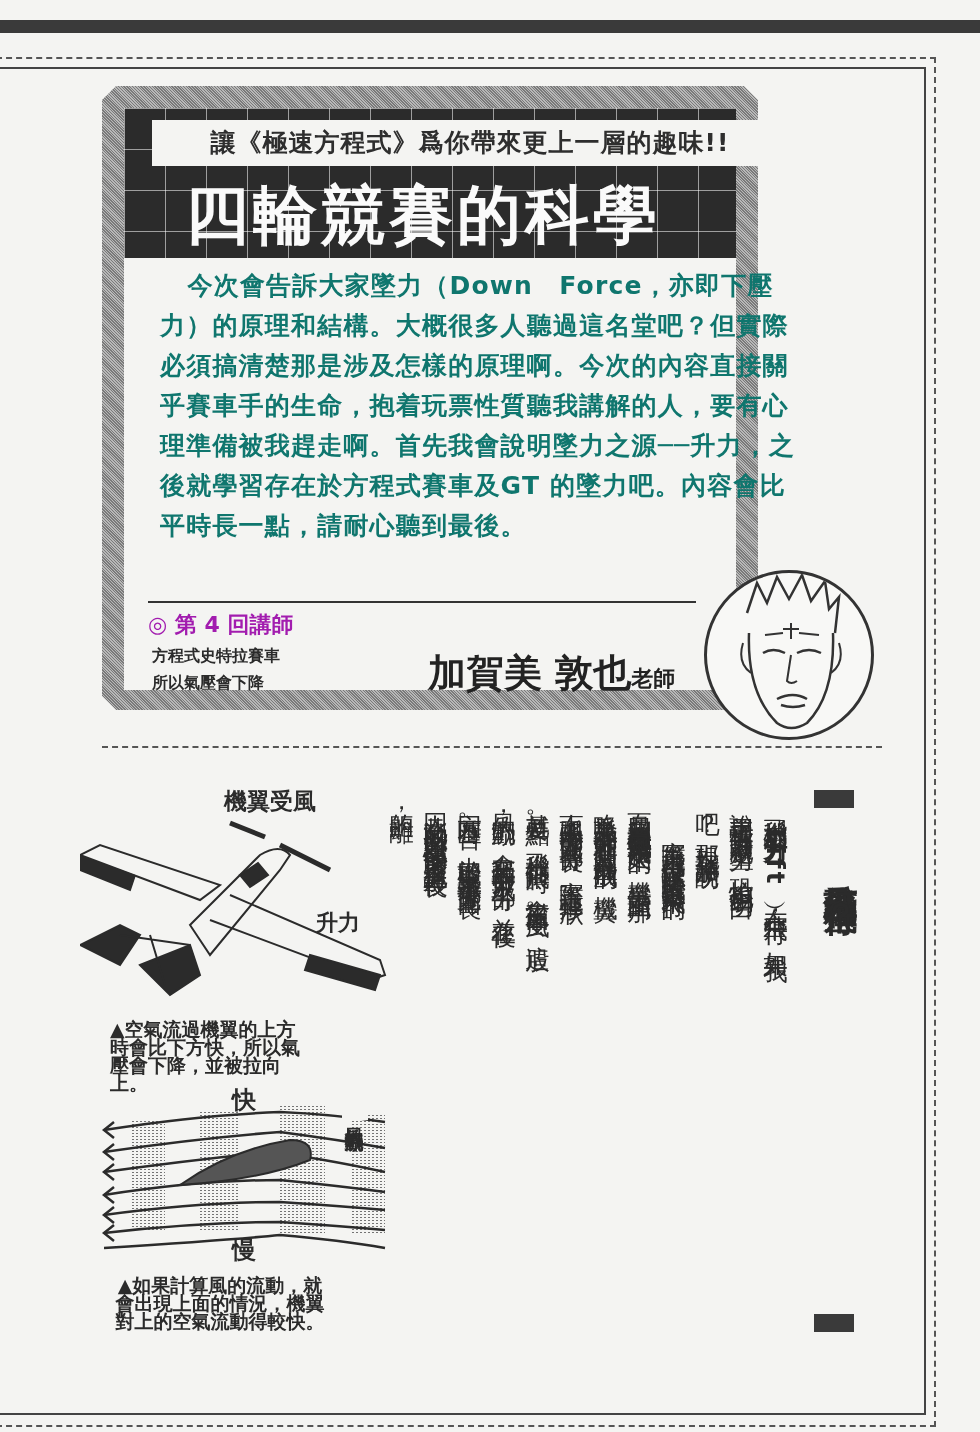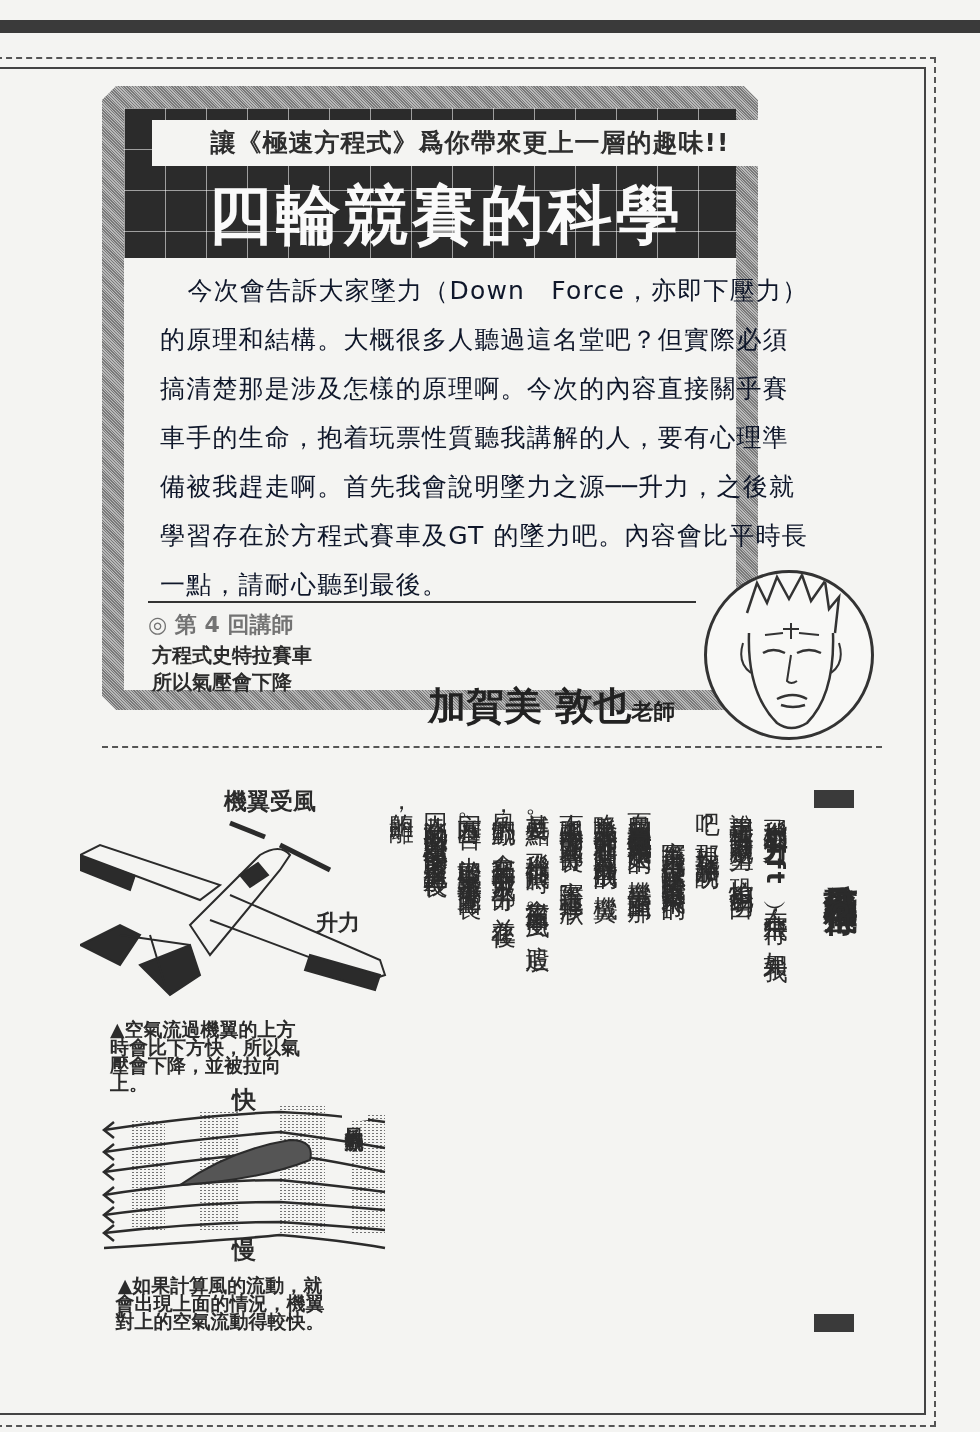--- a/index.html
+++ b/index.html
@@ -15,30 +15,30 @@
   .frame{position:absolute;left:102px;top:86px;width:656px;height:624px;
        background:repeating-linear-gradient(45deg,#7a7a7a 0 1px,#b8b8b8 1px 2px);
        clip-path:polygon(14px 0,calc(100% - 14px) 0,100% 14px,100% 100%,14px 100%,0 calc(100% - 14px),0 14px);}
   .grid{position:absolute;left:124px;top:108px;width:612px;height:152px;
        background-color:#2b2b2b;
        background-image:linear-gradient(90deg,rgba(255,255,255,.55) 1px,transparent 1px),
                         linear-gradient(rgba(255,255,255,.55) 1px,transparent 1px);
        background-size:41px 41px,41px 41px;}
   .subtitle{position:absolute;left:152px;top:120px;width:636px;height:46px;background:#f4f4f2;
        font-weight:bold;font-size:25px;text-align:center;line-height:46px;color:#2e2e2e;letter-spacing:1px;}
-  .main-title{position:absolute;left:140px;top:176px;width:612px;height:78px;text-align:center;
+  .main-title{position:absolute;left:117px;top:176px;width:612px;height:78px;text-align:center;
        font-weight:bold;font-size:64px;line-height:78px;color:#fafafa;letter-spacing:4px;}
   .intro-box{position:absolute;left:124px;top:258px;width:612px;height:432px;background:#f4f4f2;}
-  .intro{position:absolute;left:160px;top:266px;width:650px;font-size:25px;line-height:49px;
-       letter-spacing:1.2px;color:#0f172a;text-indent:1.1em;}
+  .intro{position:absolute;left:160px;top:266px;width:650px;font-size:25px;line-height:40px;
+       letter-spacing:1.2px;color:#0f766e;text-indent:1.1em;font-weight:bold;}
   .rule{position:absolute;left:148px;top:601px;width:548px;height:2px;background:#333;}
-  .lecturer-head{position:absolute;left:148px;top:610px;font-size:22px;font-weight:bold;color:#737373;}
-  .lecturer-org{position:absolute;left:152px;top:642px;font-size:20px;font-weight:bold;line-height:27px;color:#2b2b2b;}
+  .lecturer-head{position:absolute;left:148px;top:610px;font-size:22px;font-weight:bold;color:#a21caf;}
+  .lecturer-org{position:absolute;left:152px;top:642px;font-size:16px;font-weight:bold;line-height:27px;color:#2b2b2b;}
   .lecturer-name{position:absolute;left:428px;top:648px;font-family:"DejaVu Serif","Liberation Serif",serif;
-       font-size:38px;font-weight:bold;color:#222;margin-top:33px;}
+       font-size:38px;font-weight:bold;color:#222;}
   .lecturer-title{font-size:22px;}
   .portrait{position:absolute;left:704px;top:570px;width:164px;height:164px;border:3px solid #333;
        border-radius:50%;background:#f8f8f6;overflow:hidden;}
 
   .section-divider{position:absolute;left:102px;top:746px;width:780px;border-top:2px dashed #555;}
 
   
   .vcol{position:absolute;writing-mode:vertical-rl;font-size:24.5px;line-height:34px;letter-spacing:3.1px;
        color:#2b2b2b;font-family:"DejaVu Sans","Liberation Sans",sans-serif;}
   .vtitle{position:absolute;left:818px;top:858px;writing-mode:vertical-rl;font-size:34px;font-weight:bold;

